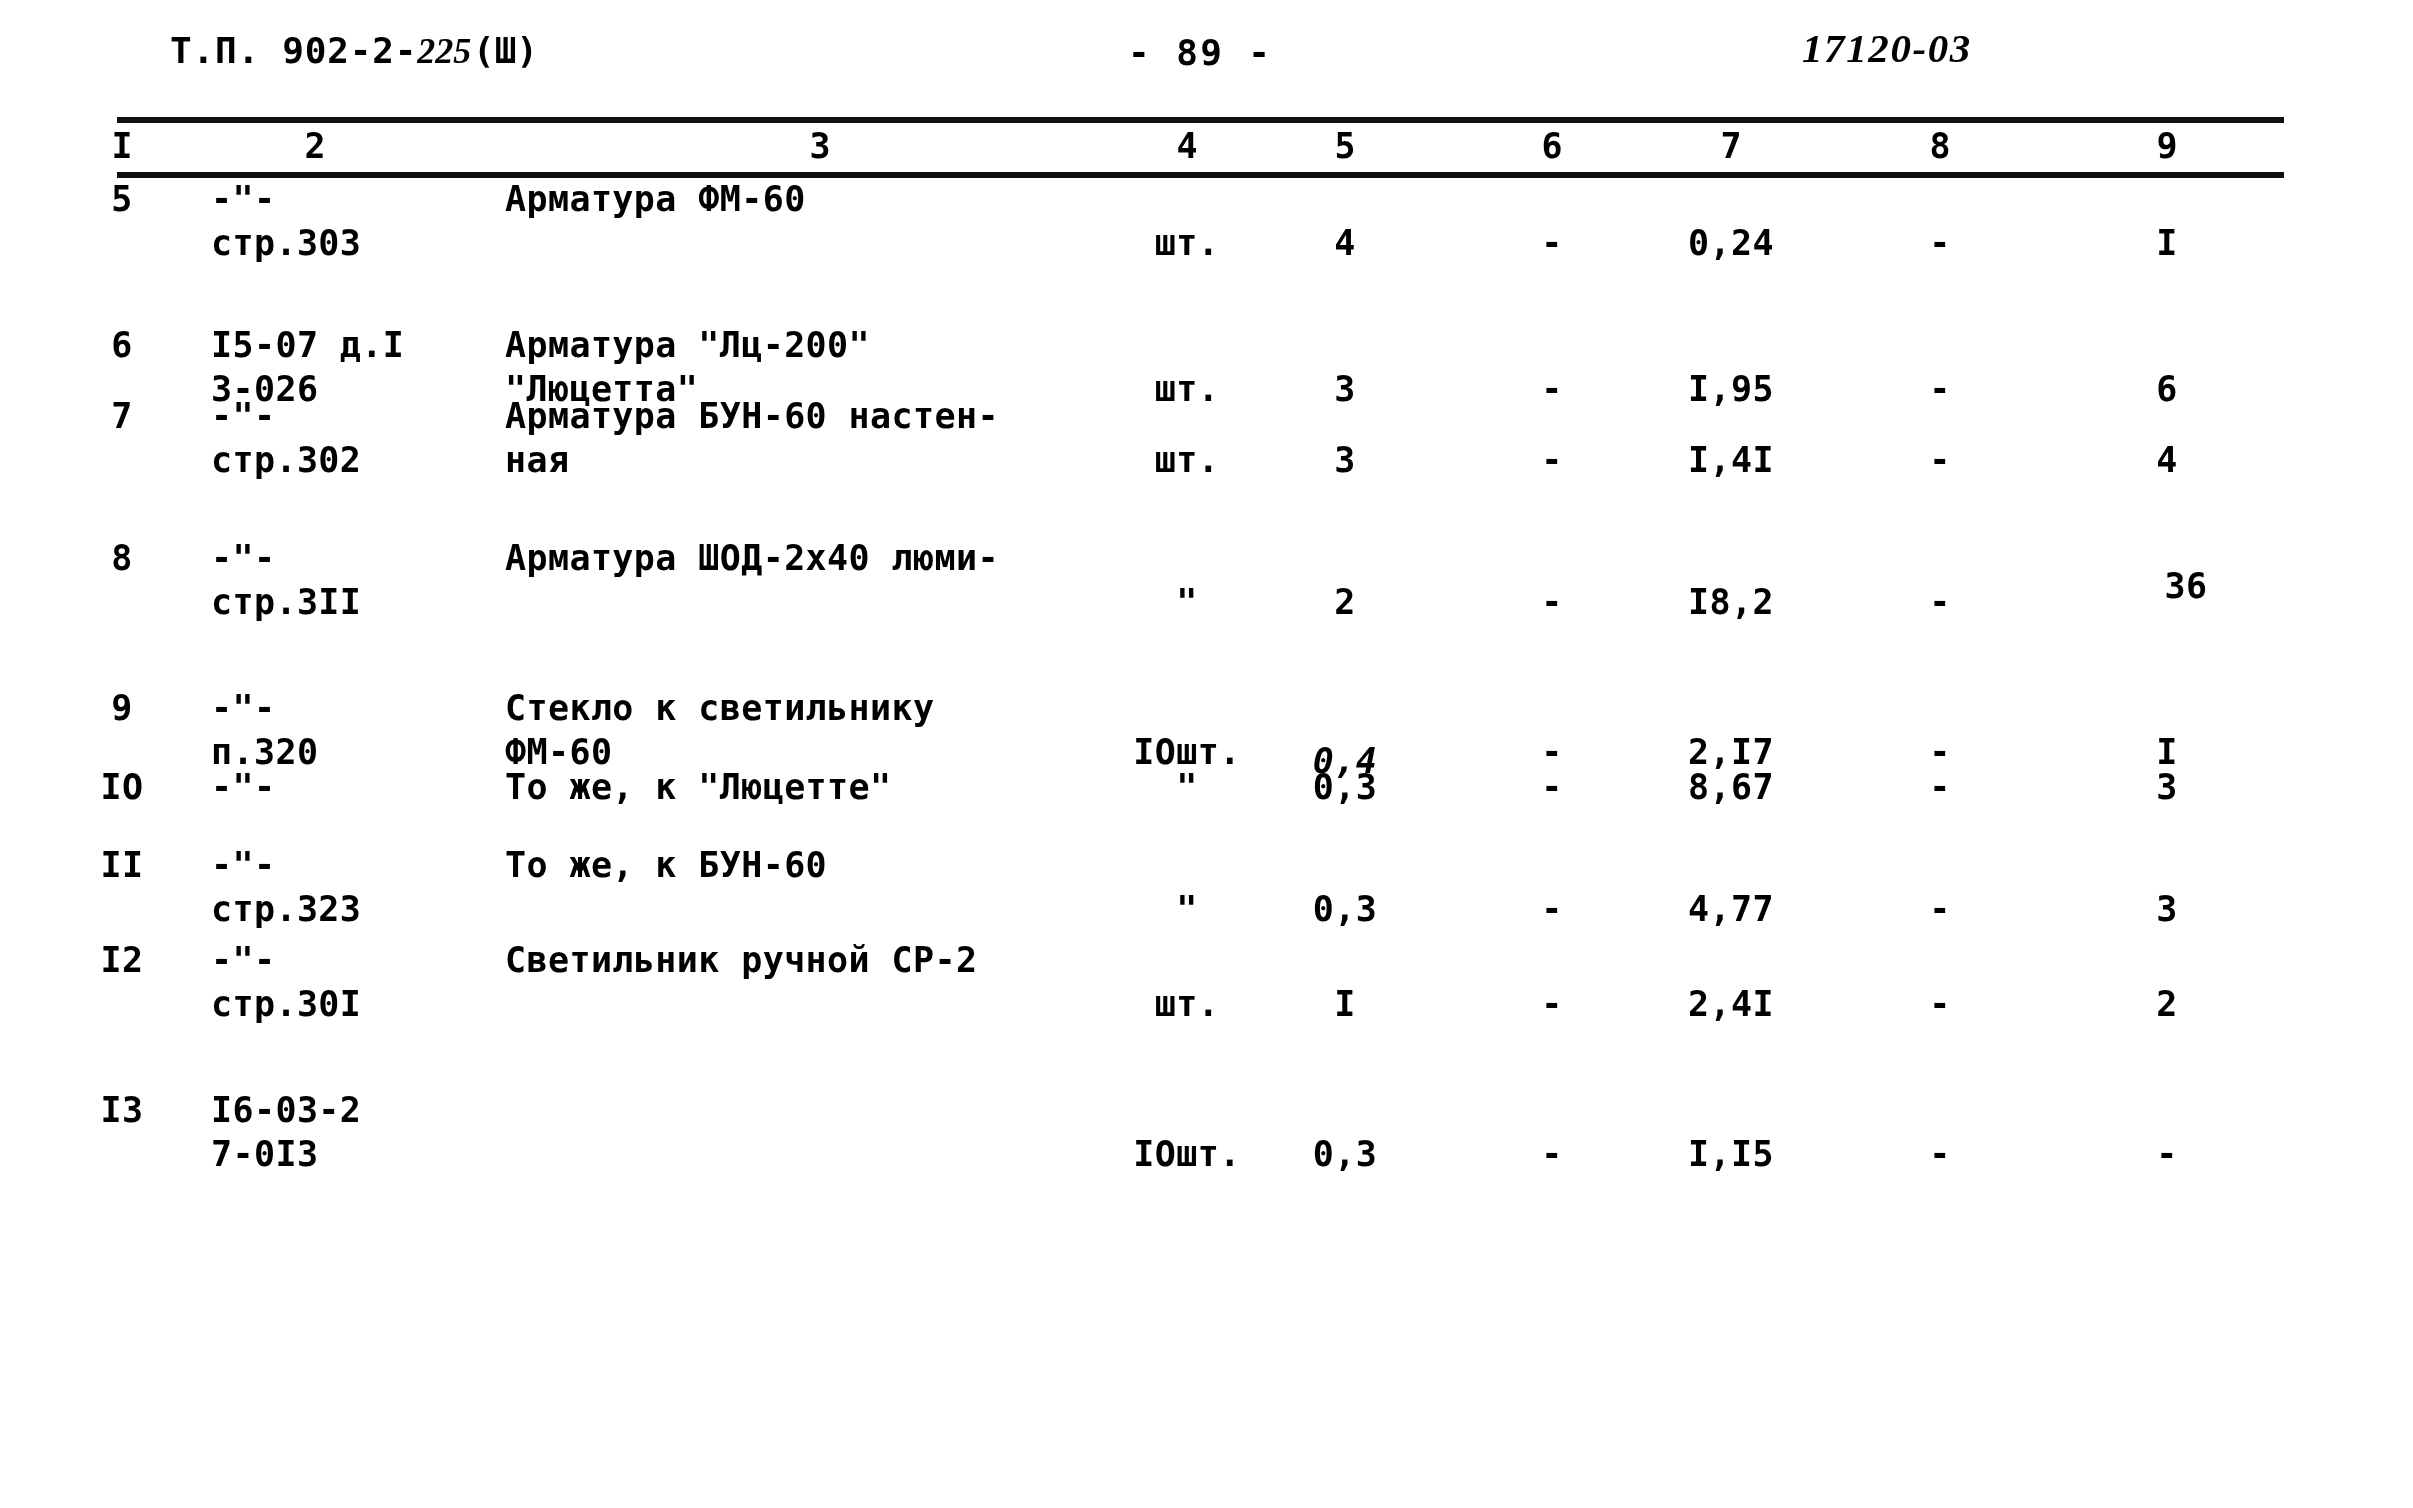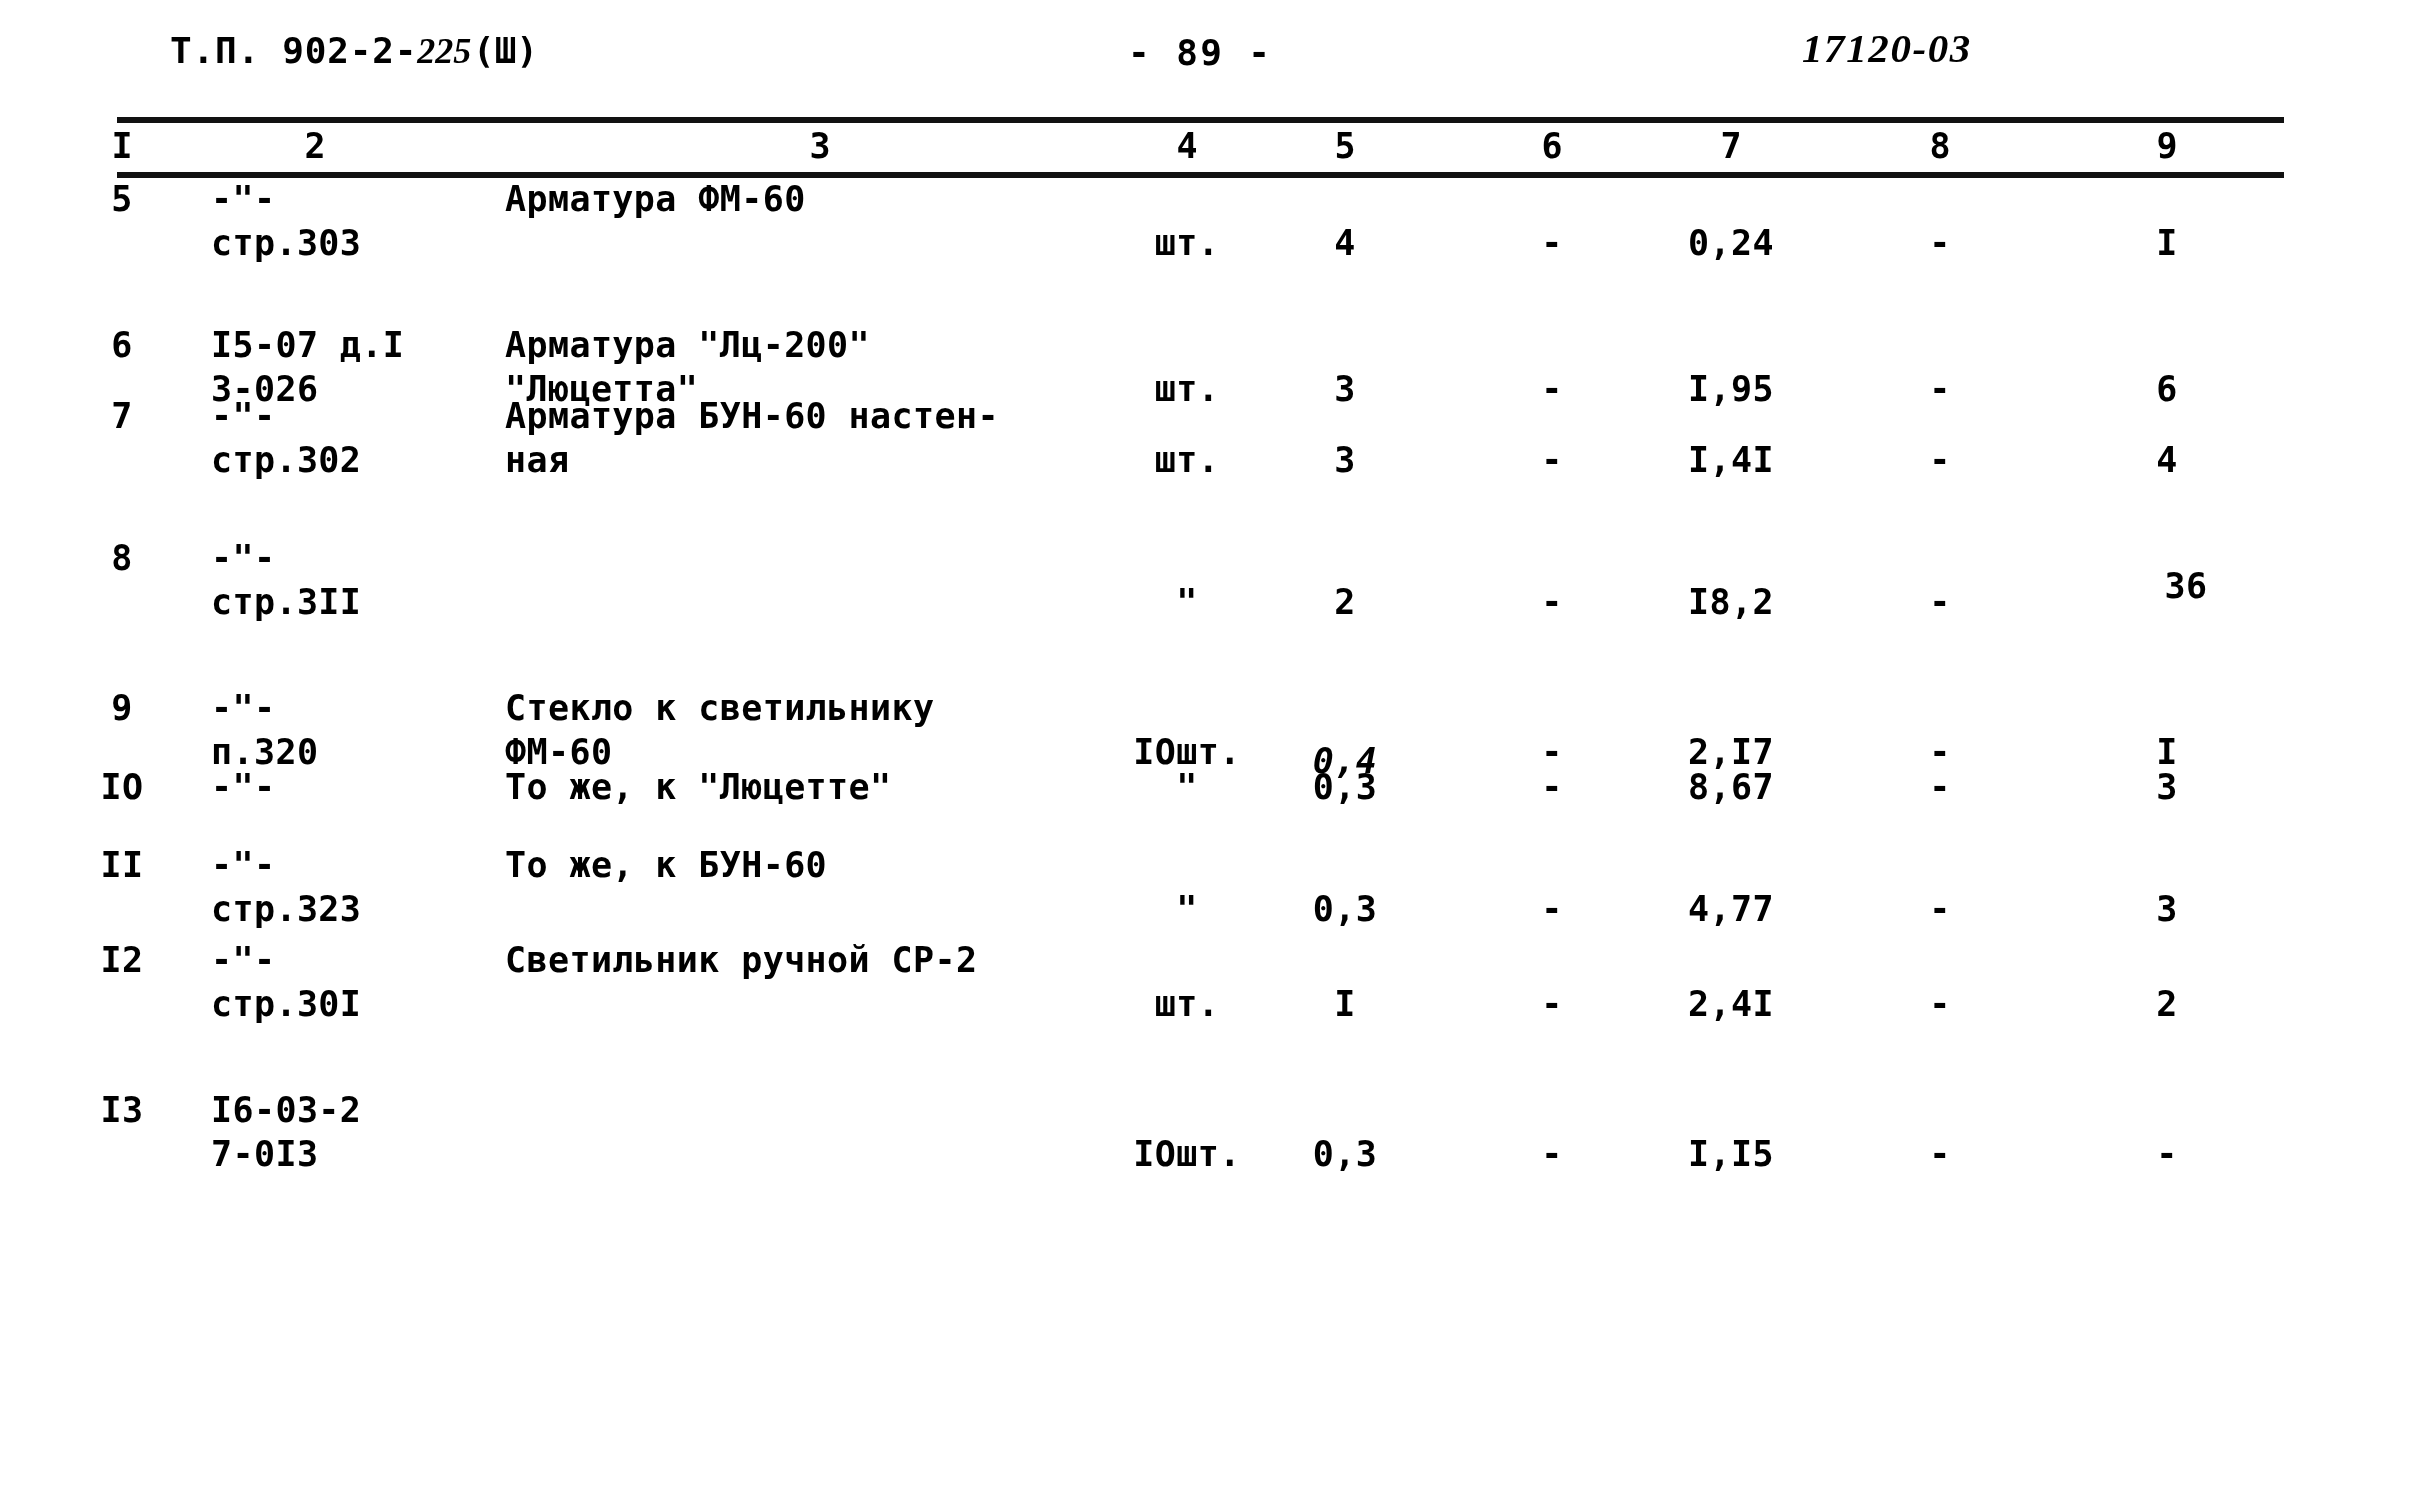--- a/index.html
+++ b/index.html
@@ -189,21 +189,21 @@
       <div class="cell c4" style="top: 44px;">шт.</div>
       <div class="cell c5" style="top: 44px;">3</div>
       <div class="cell c6" style="top: 44px;">-</div>
       <div class="cell c7" style="top: 44px;">I,4I</div>
       <div class="cell c8" style="top: 44px;">-</div>
       <div class="cell c9" style="top: 44px;">4</div>
     </div>
     <div class="trow" style="top: 359px;">
       <div class="cell c1" style="top: 0px;">8</div>
       <div class="cell c2" style="top: 0px;"><span class="line2">-"-</span><span class="line2">стр.3II</span></div>
-      <div class="cell c3" style="top: 0px;"></div>
+      <div class="cell c3" style="top: 0px;"><span class="line2">Арматура ШОД-2х40 люми-</span></div>
       <div class="cell c4" style="top: 44px;">"</div>
       <div class="cell c5" style="top: 44px;">2</div>
       <div class="cell c6" style="top: 44px;">-</div>
       <div class="cell c7" style="top: 44px;">I8,2</div>
       <div class="cell c8" style="top: 44px;">-</div>
       <div class="cell c9" style="top: 28px; margin-left: 19px;">36</div>
     </div>
     <div class="trow" style="top: 509px;">
       <div class="cell c1" style="top: 0px;">9</div>
       <div class="cell c2" style="top: 0px;"><span class="line2">-"-</span><span class="line2">п.320</span></div>

